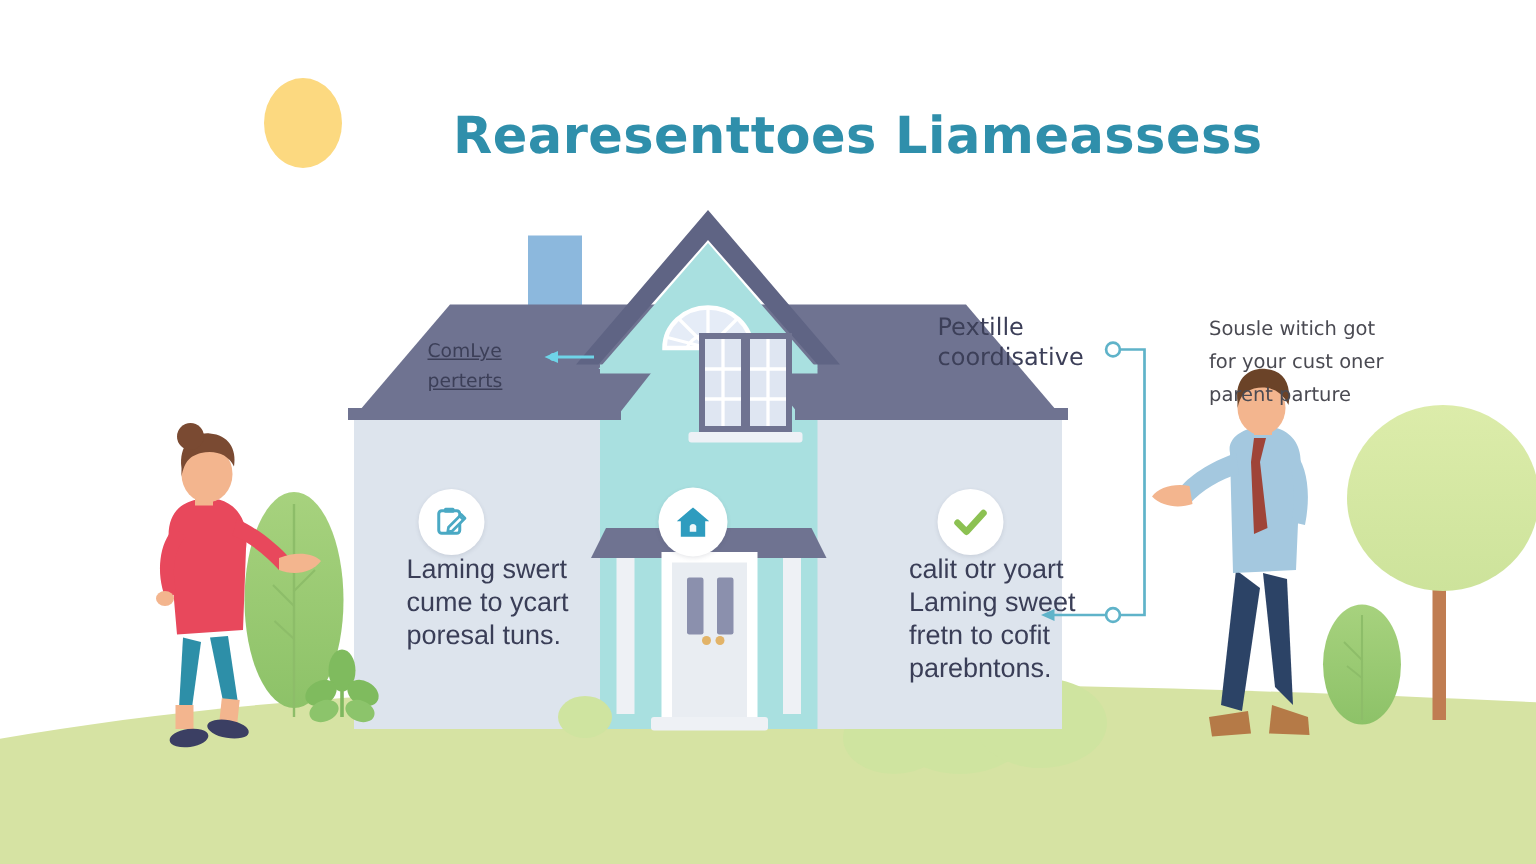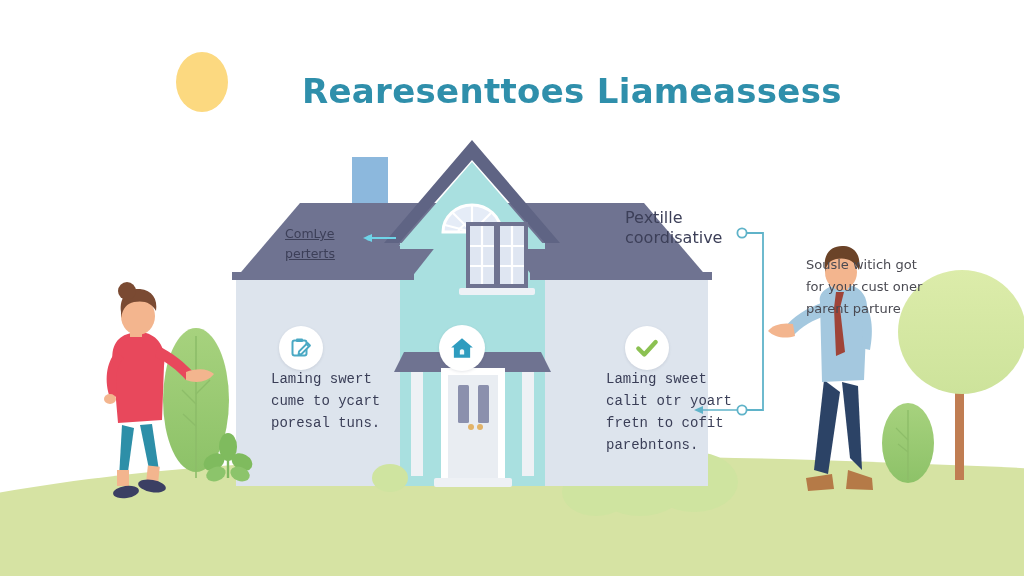--- a/index.html
+++ b/index.html
@@ -9,23 +9,23 @@
   .title{
     position:absolute; left:258px; top:64px; width:620px; height:54px;
     color:#2f8fab; font-size:34px; font-weight:700; letter-spacing:.3px;
     font-family:"DejaVu Sans",sans-serif; line-height:54px; white-space:nowrap;margin-left:44px;
   }
   .sun{position:absolute;left:176px;top:52px;width:52px;height:60px;border-radius:50%;
        background:#fcd980;filter:blur(.2px);}
   .anno{position:absolute;font-family:"DejaVu Sans",sans-serif;}
   .anno-roof{left:285px;top:224px;width:120px;color:#3c3f58;font-size:12.5px;line-height:20px;text-decoration:underline;}
   .anno-gable{left:625px;top:208px;width:120px;color:#3c3f58;font-size:16px;line-height:20px;}
-  .anno-right{left:806px;top:209px;width:160px;color:#4a4a52;font-size:13px;line-height:22px;margin-top:45px;}
+  .anno-right{left:806px;top:209px;width:160px;color:#4a4a52;font-size:13px;line-height:22px;}
   .blk{position:absolute;width:150px;}
-  .blk .btxt{color:#3a3e57;font-size:14px;line-height:22px;font-family:Liberation Mono, monospace;}
+  .blk .btxt{color:#3a3e57;font-size:18px;line-height:22px;font-family:Liberation Sans, sans-serif;}
   .blk-left{left:271px;top:368px;}
   .blk-right{left:606px;top:368px;}
   .ibadge{position:absolute;width:44px;height:44px;border-radius:50%;background:#ffffff;
           box-shadow:0 1px 3px rgba(60,70,90,.13);display:flex;align-items:center;justify-content:center;}
   .ib-left{left:279px;top:326px;}
   .ib-right{left:625px;top:326px;}
   .ib-home{left:439px;top:325px;width:46px;height:46px;}
 </style>
 </head>
 <body>
@@ -296,19 +296,19 @@
     </svg>
   </div>
 
   <div class="ibadge ib-right">
     <svg width="26" height="26" viewBox="0 0 24 24">
       <path d="M4,12.5 L9.5,18 L20,6.5" fill="none" stroke="#8cc152" stroke-width="4" stroke-linecap="round" stroke-linejoin="round"></path>
     </svg>
   </div>
 
   <div class="blk blk-right">
+    <div class="btxt">calit otr yoart</div>
     <div class="btxt">Laming sweet</div>
-    <div class="btxt">calit otr yoart</div>
     <div class="btxt">fretn to cofit</div>
     <div class="btxt">parebntons.</div>
   </div>
 
 </div>
 
 </body></html>

